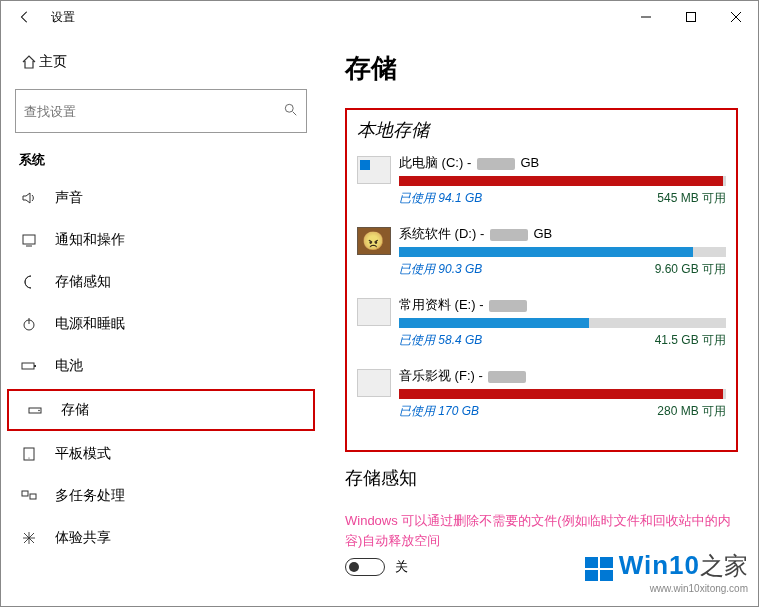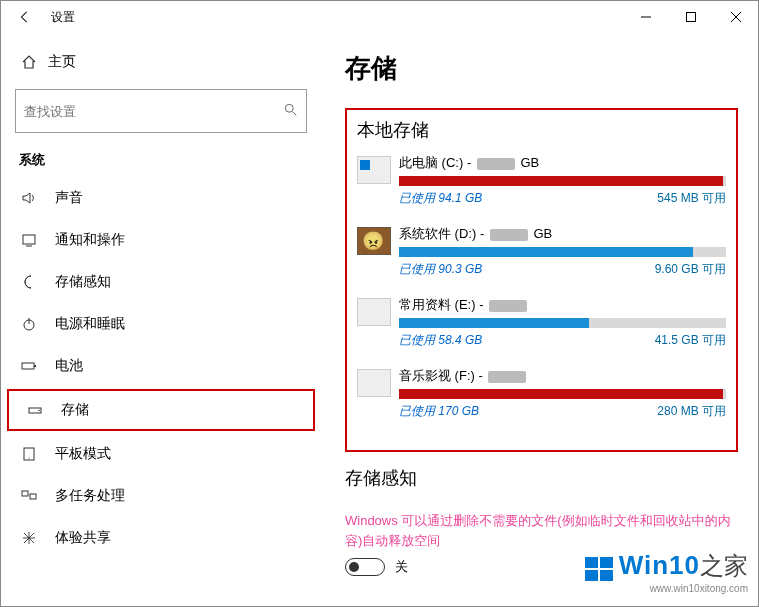--- a/index.html
+++ b/index.html
@@ -9,54 +9,54 @@
   .back-btn { width: 32px; height: 32px; display: flex; align-items: center; justify-content: center; }
   .title { font-size: 12px; margin-left: 10px; color: #000; }
   .win-controls { margin-left: auto; display: flex; }
   .win-btn { width: 45px; height: 32px; display: flex; align-items: center; justify-content: center; font-size: 11px; color: #333; }
   
   .content { display: flex; height: calc(100% - 32px); }
   
   .sidebar { width: 320px; padding: 12px 0 0 0; border-right: 0; }
   .home-row { display: flex; align-items: center; padding: 8px 18px; margin-bottom: 10px; }
   .home-row .icon { width: 20px; display: flex; justify-content: center; }
-  .home-row span.lbl { margin-left: 9px; font-size: 14px; }
+  .home-row span.lbl { margin-left: 0; font-size: 14px; }
   
   .search-box { margin: 4px 14px 18px 14px; border: 1px solid #999; height: 44px; display: flex; align-items: center; padding: 0 8px; background: #fff; }
   .search-box input { border: none; outline: none; flex: 1; font-size: 13px; background: transparent; }
   .search-icon { font-size: 14px; color: #555; }
   
   .section-head { font-size: 13px; font-weight: 600; padding: 0 18px 8px 18px; }
   
   .nav-item { display: flex; align-items: center; padding: 12px 18px; font-size: 14px; }
   .nav-item .icon { width: 20px; display: flex; justify-content: center; color: #333; }
   .nav-item span.lbl { margin-left: 16px; }
   .nav-item.active-hl { outline: 2px solid #c00; outline-offset: -2px; margin: 2px 6px; }
   
   .main { flex: 1; padding: 18px 20px 0 24px; overflow: hidden; position: relative; }
   .page-title { font-size: 26px; font-weight: 600; margin-bottom: 22px; }
   
   .section-box { border: 2px solid #c00; padding: 8px 10px 12px 10px; margin-bottom: 14px; }
-  .section-title { font-size: 18px; font-weight: 400; margin-bottom: 12px; }
+  .section-title { font-size: 18px; font-weight: 400; margin-bottom: 12px; font-style: italic; }
   
   .drive { display: flex; margin-bottom: 18px; }
   .drive-icon { width: 34px; height: 28px; margin-right: 8px; margin-top: 2px; background: #eee; border: 1px solid #ccc; display: flex; align-items: center; justify-content: center; position: relative; }
   .drive-icon.win::after { content: ""; position: absolute; left: 2px; top: 3px; width: 10px; height: 10px; background: #0078d4; }
   .drive-icon.face { background: #8a5a2a; border-color: #654; }
   .drive-icon.face::after { content:"😠"; font-size:18px; filter:grayscale(40%); }
   .drive-body { flex: 1; }
   .drive-title { font-size: 13px; margin-bottom: 4px; position: relative; }
   .drive-title .smudge { display: inline-block; width: 38px; height: 12px; background: #bbb; border-radius: 2px; vertical-align: middle; margin: 0 2px; }
   .bar { height: 10px; background: #d9d9d9; position: relative; margin-bottom: 4px; }
   .bar-fill { height: 100%; }
   .bar-fill.red { background: #c10f0f; }
   .bar-fill.blue { background: #1a8fd6; }
   .drive-foot { display: flex; justify-content: space-between; font-size: 12px; }
   .used { color: #0066cc; font-style: italic; }
-  .free { color: #0369a1; }
+  .free { color: #14532d; }
   
   .sense-title { font-size: 18px; margin-bottom: 21px; }
   .sense-desc { font-size: 13px; line-height: 1.5; color: #ec4899; }
   
   .toggle-wrap { display: flex; align-items: center; margin-top: 8px; }
   .toggle { width: 40px; height: 18px; border: 1px solid #333; border-radius: 10px; position: relative; }
   .toggle::after { content: ""; width: 10px; height: 10px; background: #333; border-radius: 50%; position: absolute; left: 3px; top: 3px; }
   .toggle-lbl { margin-left: 10px; font-size: 13px; }
   
   .watermark { position: absolute; right: 10px; bottom: 12px; text-align: right; }

